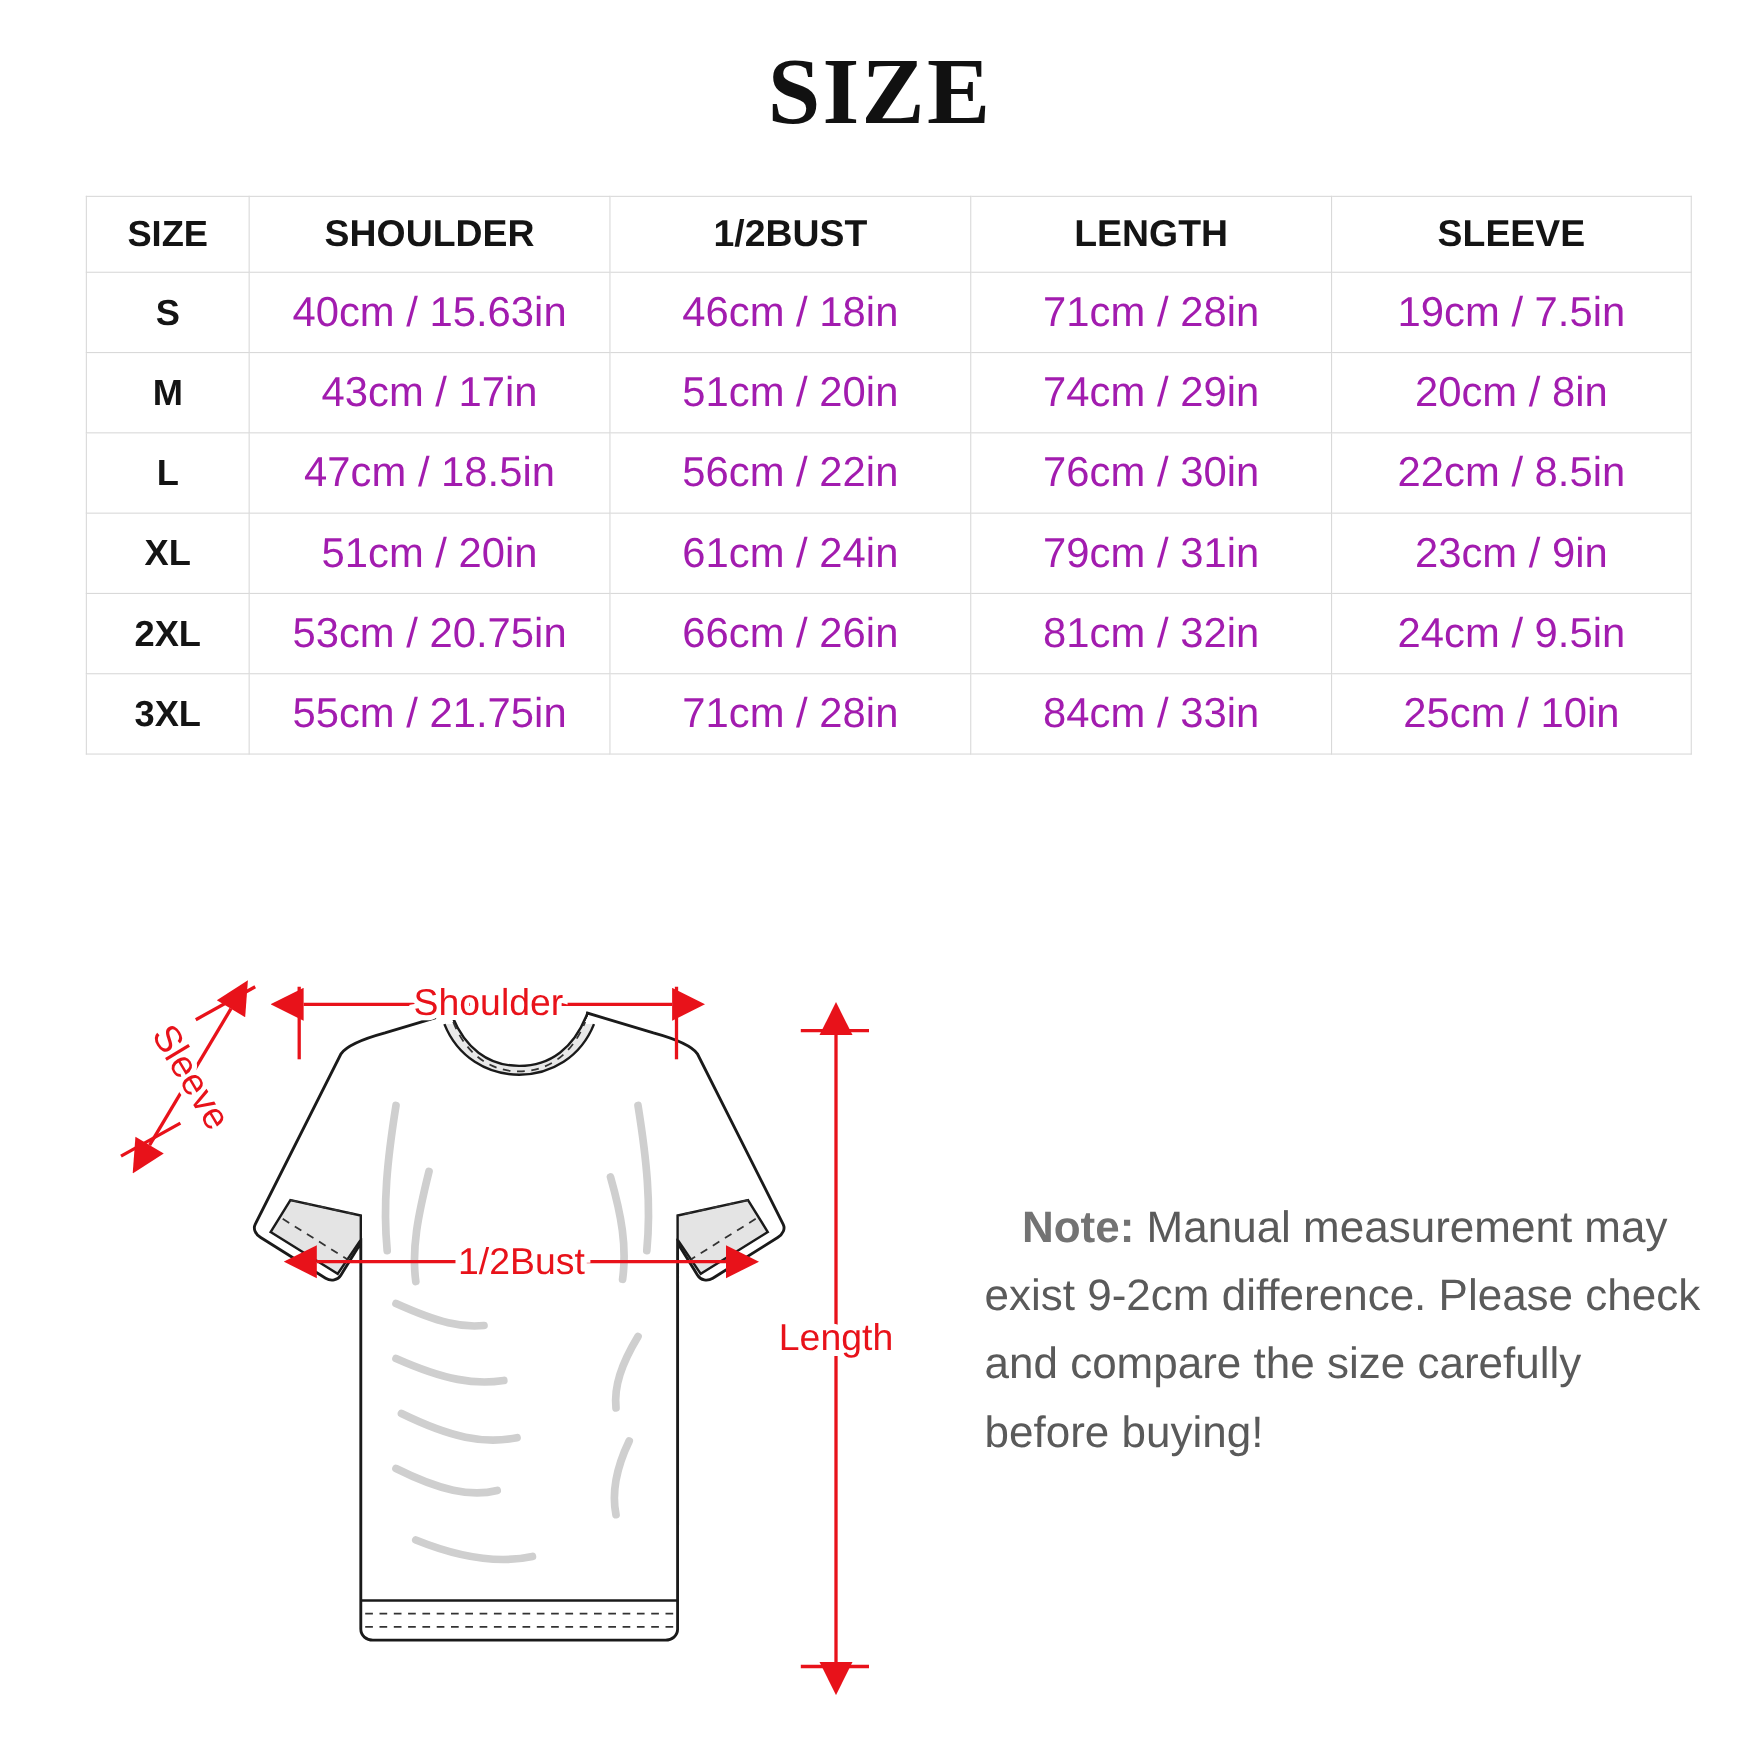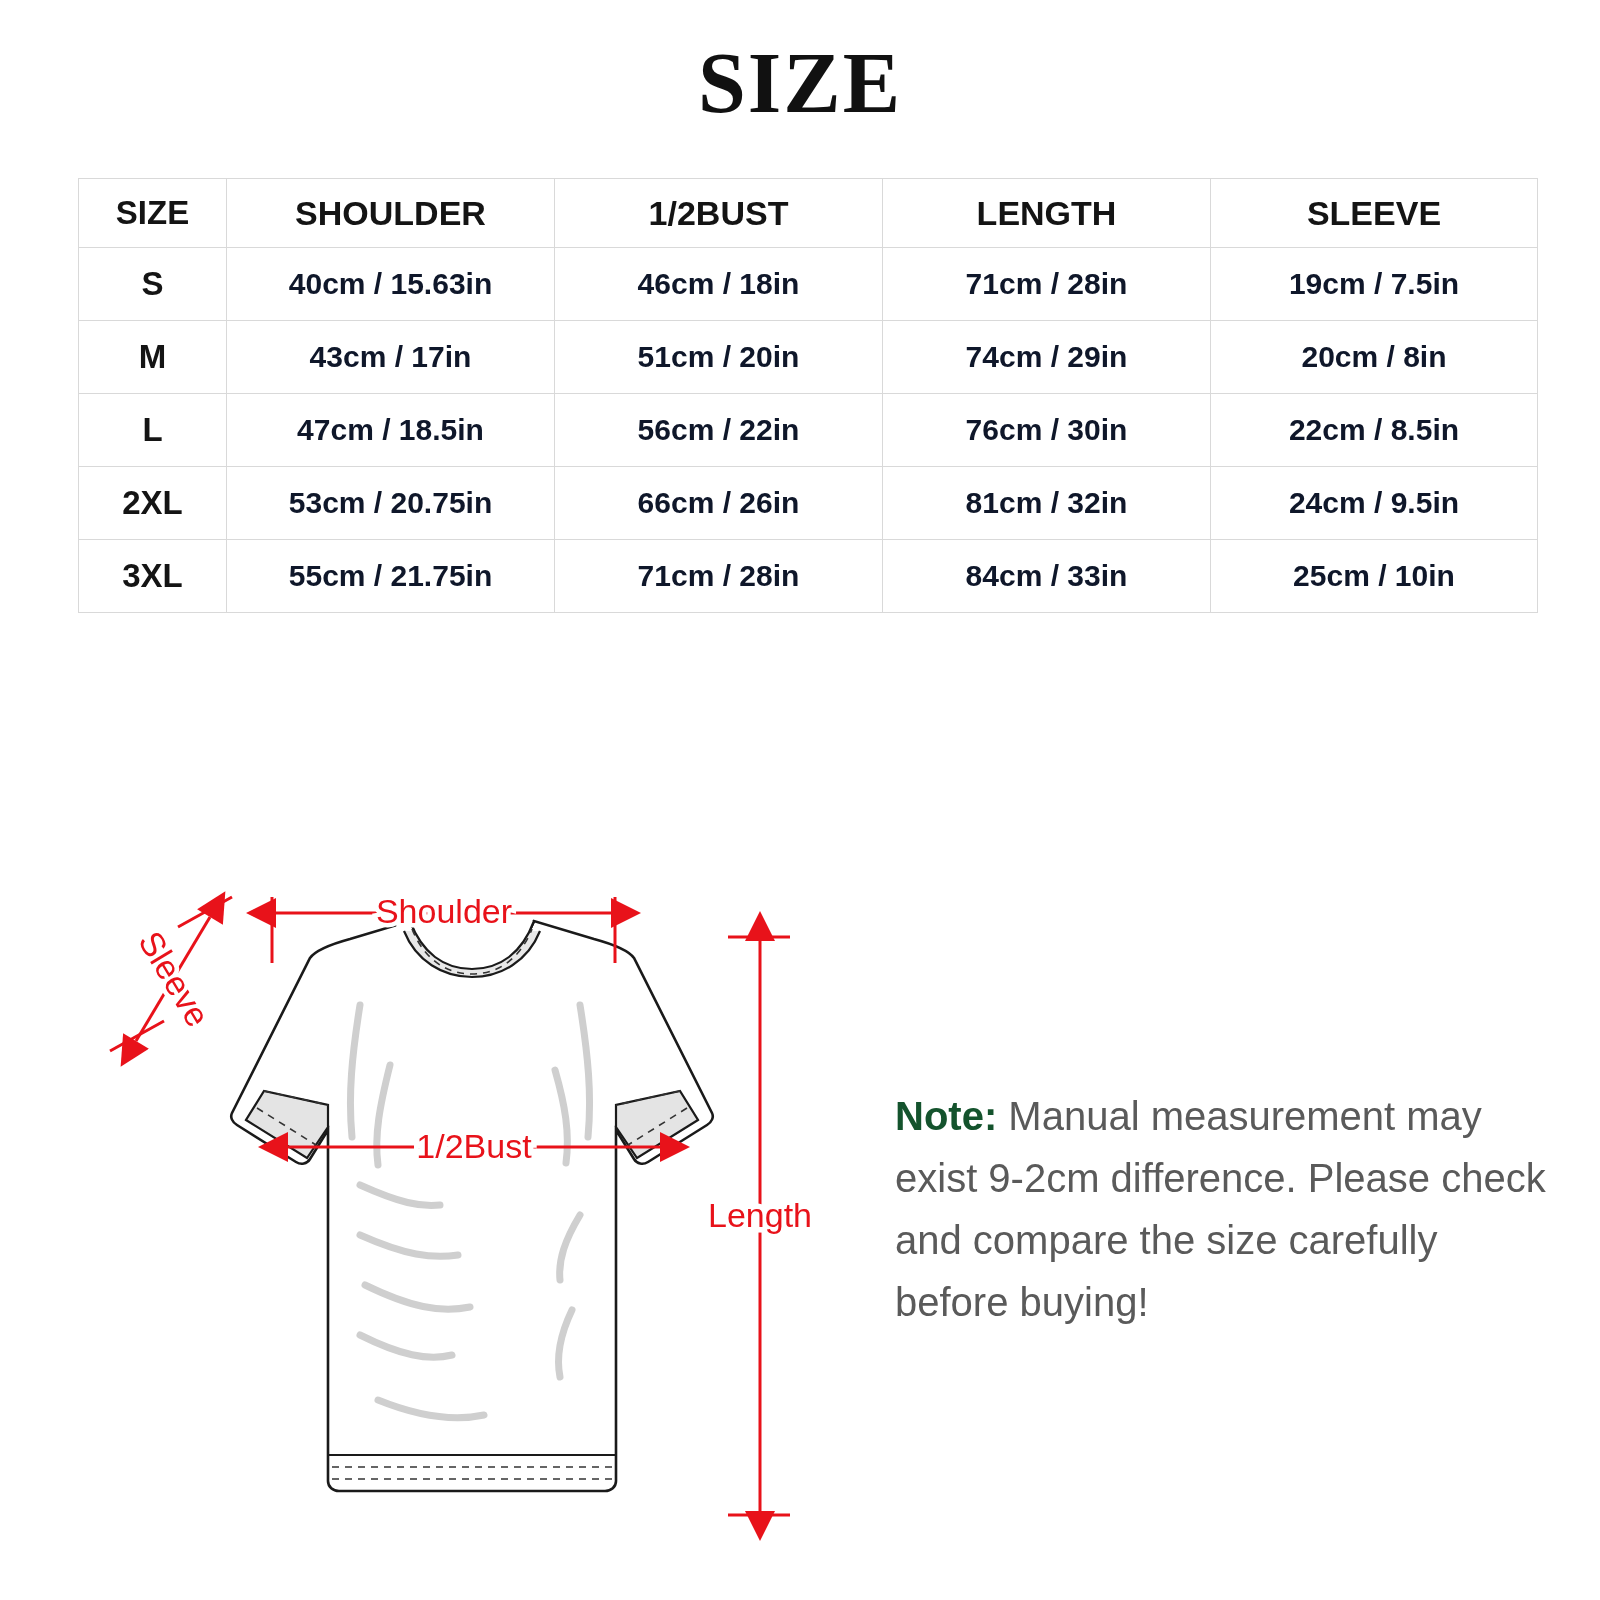--- a/index.html
+++ b/index.html
@@ -37,23 +37,23 @@
     left: 78px;
     width: 1444px;
     border-collapse: collapse;
     table-layout: fixed;
   }
   .size-table th, .size-table td {
     border: 1px solid #d9d9d9;
     height: 70px;
     text-align: center;
     vertical-align: middle;
-    font-size: 30px;
-    color: #0f172a;
-    font-weight: 700;
+    font-size: 38px;
+    color: #a21caf;
+    font-weight: 400;
   }
   .size-table th {
     font-size: 34px;
     font-weight: 700;
     color: #141414;
     height: 66px;
   }
   .size-table th:first-child,
   .size-table td:first-child {
     width: 145px;
@@ -80,22 +80,23 @@
   .note {
     position: absolute;
     top: 1085px;
     left: 895px;
     width: 660px;
     font-size: 40px;
     line-height: 1.55;
     color: #5a5a5a;
   }
   .note b {
-    color: #14532d;
-    font-weight: 700;
+    color: #737373;
+    font-weight: 700;
+    margin-left: 34px;
   }
 </style>
 </head>
 <body>
 
 <div class="title">SIZE</div>
 
 <table class="size-table">
   <thead>
     <tr>
@@ -120,20 +121,27 @@
       <td>51cm / 20in</td>
       <td>74cm / 29in</td>
       <td>20cm / 8in</td>
     </tr>
     <tr>
       <td>L</td>
       <td>47cm / 18.5in</td>
       <td>56cm / 22in</td>
       <td>76cm / 30in</td>
       <td>22cm / 8.5in</td>
+    </tr>
+    <tr>
+      <td>XL</td>
+      <td>51cm / 20in</td>
+      <td>61cm / 24in</td>
+      <td>79cm / 31in</td>
+      <td>23cm / 9in</td>
     </tr>
     <tr>
       <td>2XL</td>
       <td>53cm / 20.75in</td>
       <td>66cm / 26in</td>
       <td>81cm / 32in</td>
       <td>24cm / 9.5in</td>
     </tr>
     <tr>
       <td>3XL</td>

